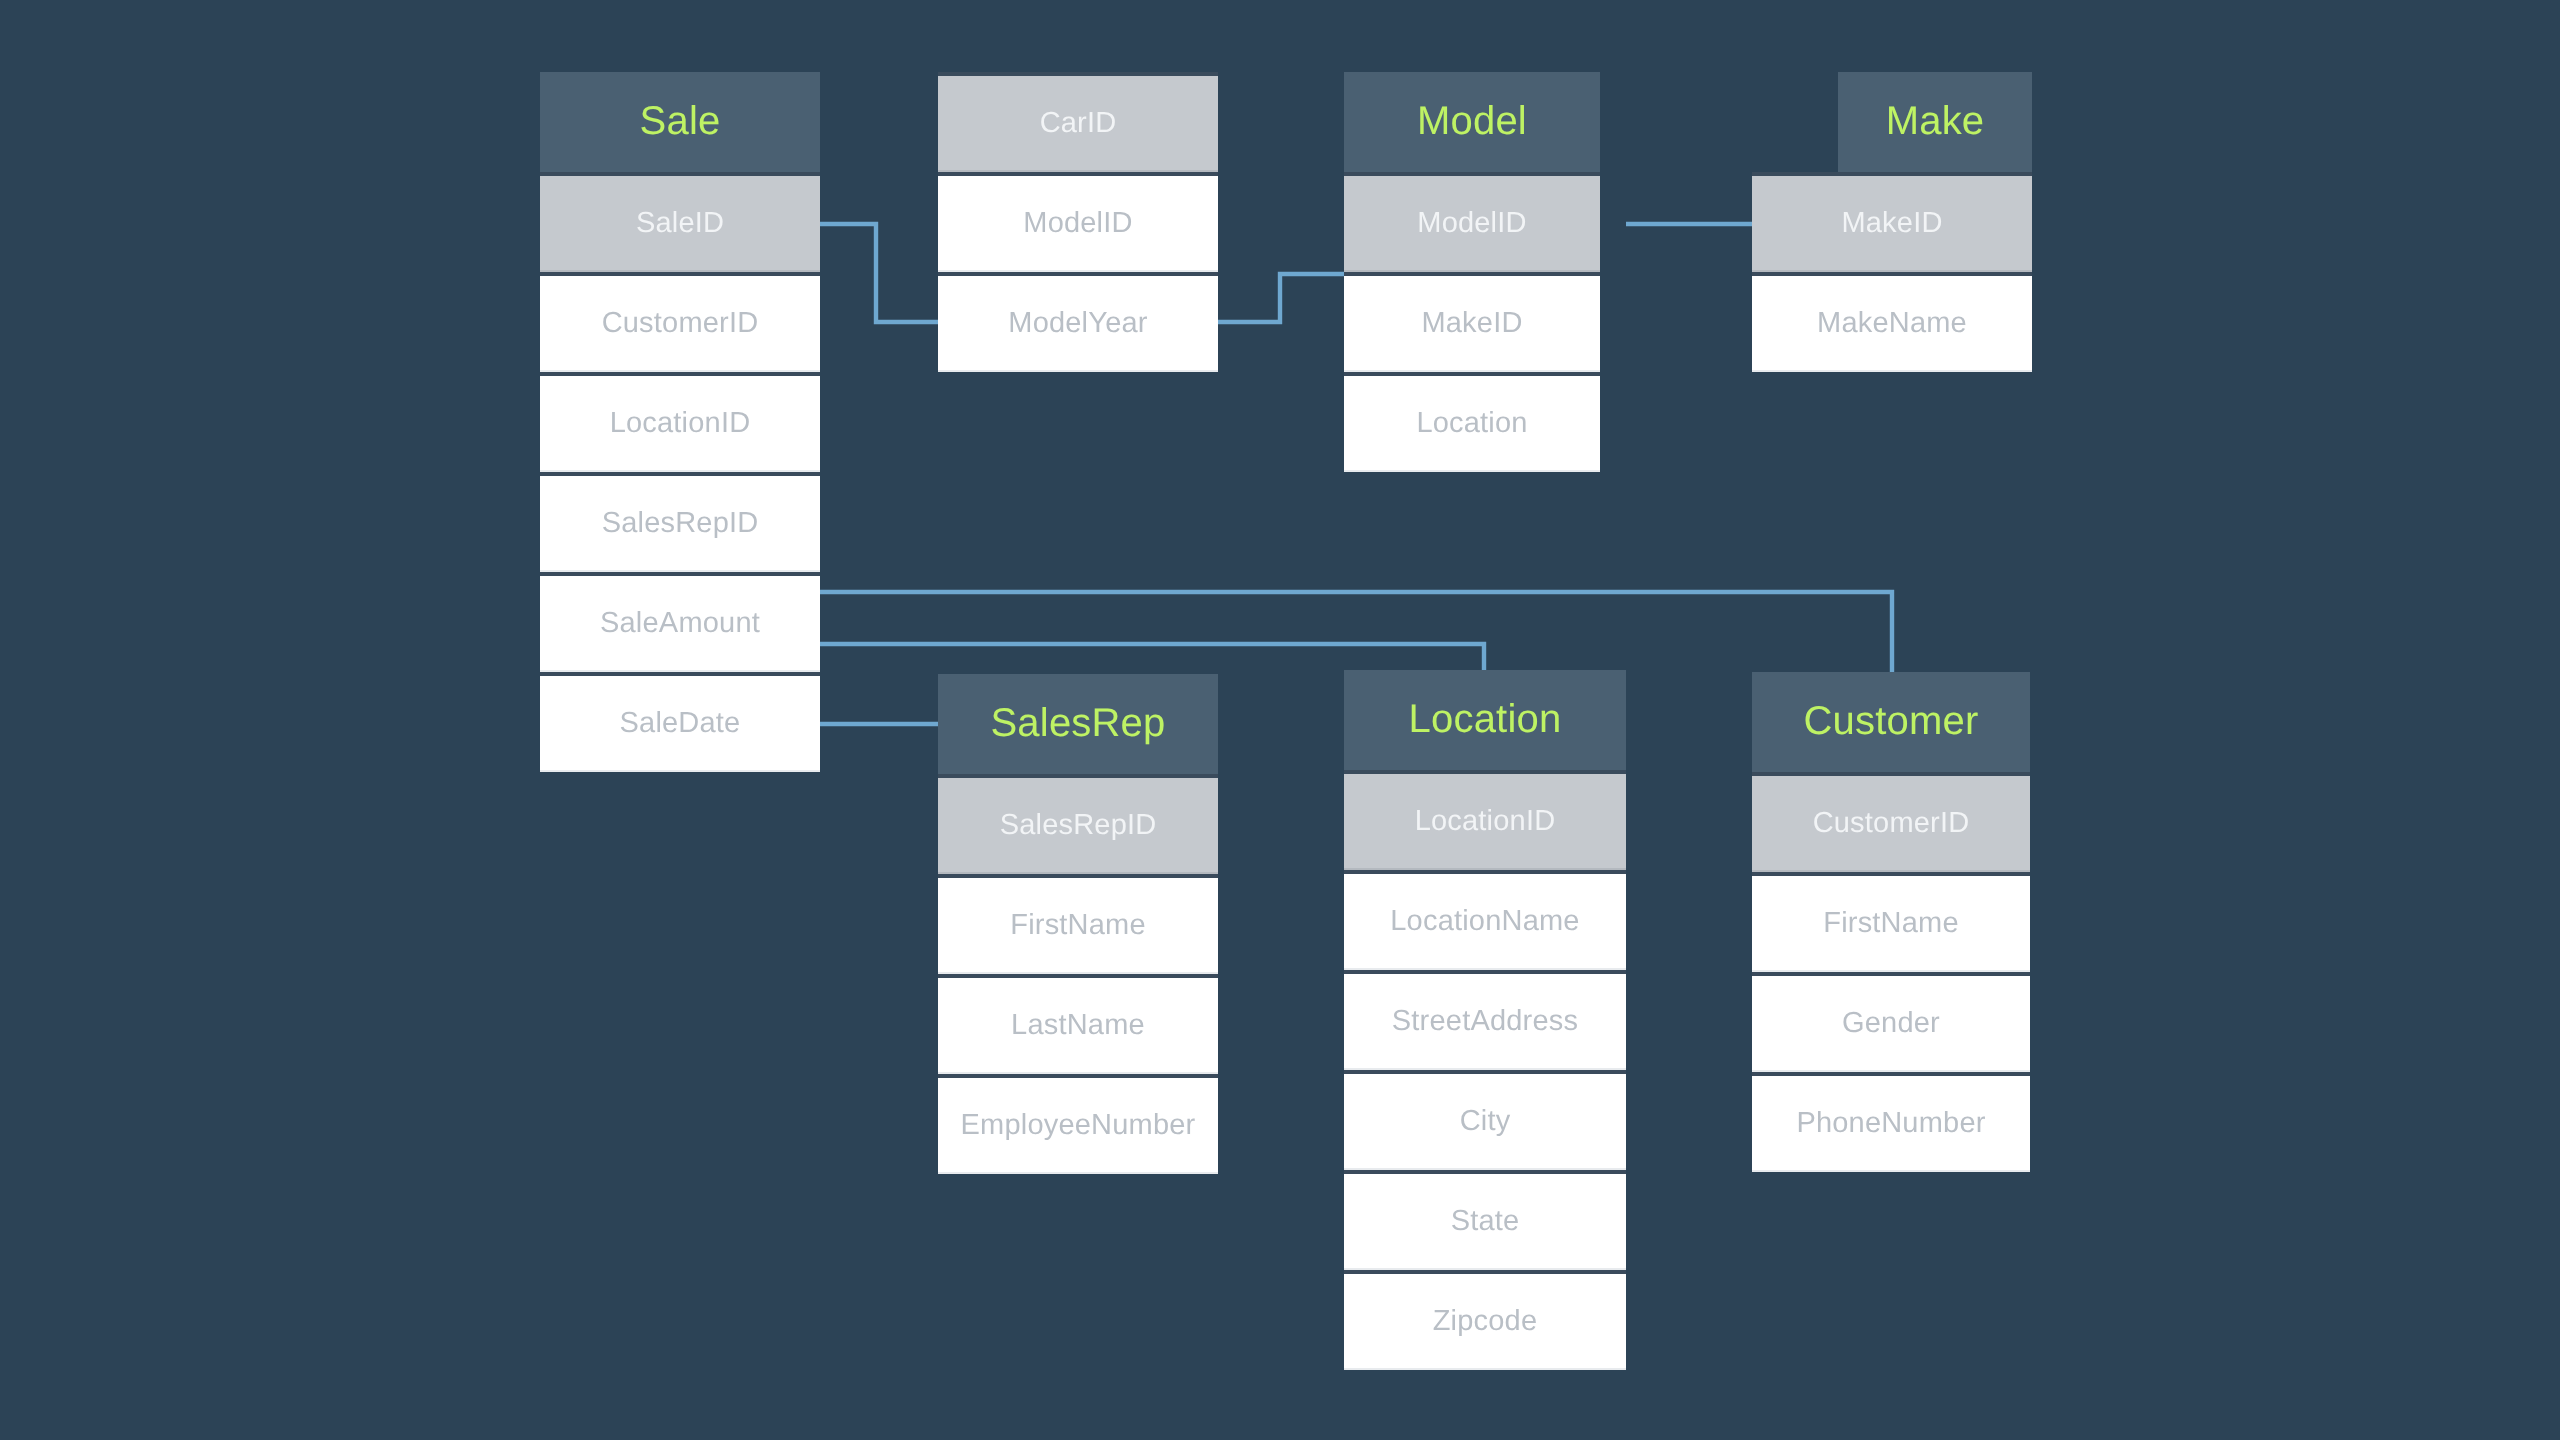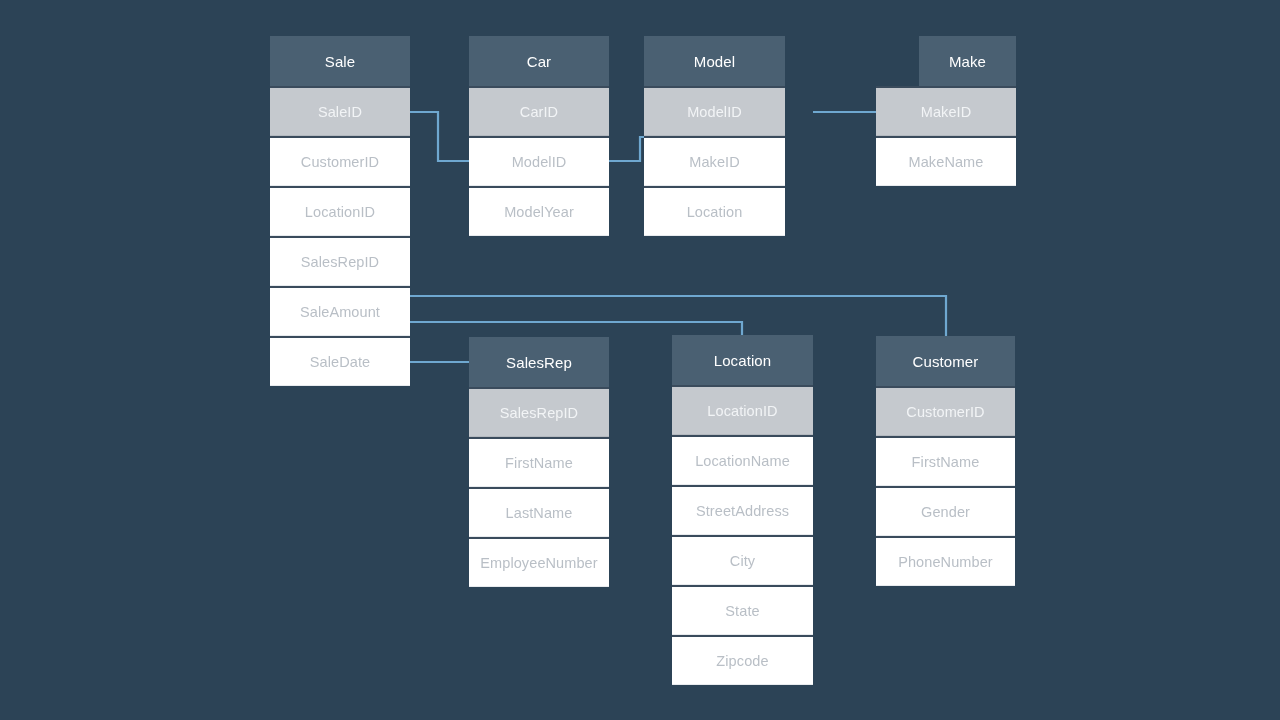--- a/index.html
+++ b/index.html
@@ -12,22 +12,22 @@
   }
   #canvas{position:absolute;inset:0;width:1280px;height:720px;}
   .conn-layer{position:absolute;left:0;top:0;width:1280px;height:720px;pointer-events:none;}
   .entity{
     position:absolute;
     box-sizing:border-box;
   }
   .ent-header{
     height:50px;
     background:#4a6072;
-    color:#ffffff;
-    font-size:15px;
+    color:#bef264;
+    font-size:20px;
     display:flex;align-items:center;justify-content:center;
     box-sizing:border-box;
     letter-spacing:.1px;
   }
   .field{
     height:50px;
     background:#ffffff;
     color:#b9bfc6;
     font-size:14.5px;
     display:flex;align-items:center;justify-content:center;
@@ -59,26 +59,25 @@
 <div class="entity" style="left: 270px; top: 36px; width: 140px;">
       <div class="ent-header" style="background: rgb(74, 96, 114);">Sale</div>
       <div class="field pk first">SaleID</div>
       <div class="field">CustomerID</div>
       <div class="field">LocationID</div>
       <div class="field">SalesRepID</div>
       <div class="field">SaleAmount</div>
       <div class="field">SaleDate</div>
     </div>
     <div class="entity" style="left: 469px; top: 36px; width: 140px;">
-      <div class="ent-header" style="background: rgb(74, 96, 114);">Car</div>
       <div class="field pk first">CarID</div>
       <div class="field">ModelID</div>
       <div class="field">ModelYear</div>
     </div>
-    <div class="entity" style="left: 644px; top: 36px; width: 141px;">
+    <div class="entity" style="left: 672px; top: 36px; width: 128px;">
       <div class="ent-header" style="background: rgb(74, 96, 114);">Model</div>
       <div class="field pk first">ModelID</div>
       <div class="field">MakeID</div>
       <div class="field">Location</div>
     </div>
     <div class="entity" style="left: 876px; top: 36px; width: 140px;">
       <div class="ent-header" style="background: rgb(74, 96, 114); margin-left: 43px;">Make</div>
       <div class="field pk first">MakeID</div>
       <div class="field">MakeName</div>
     </div>

